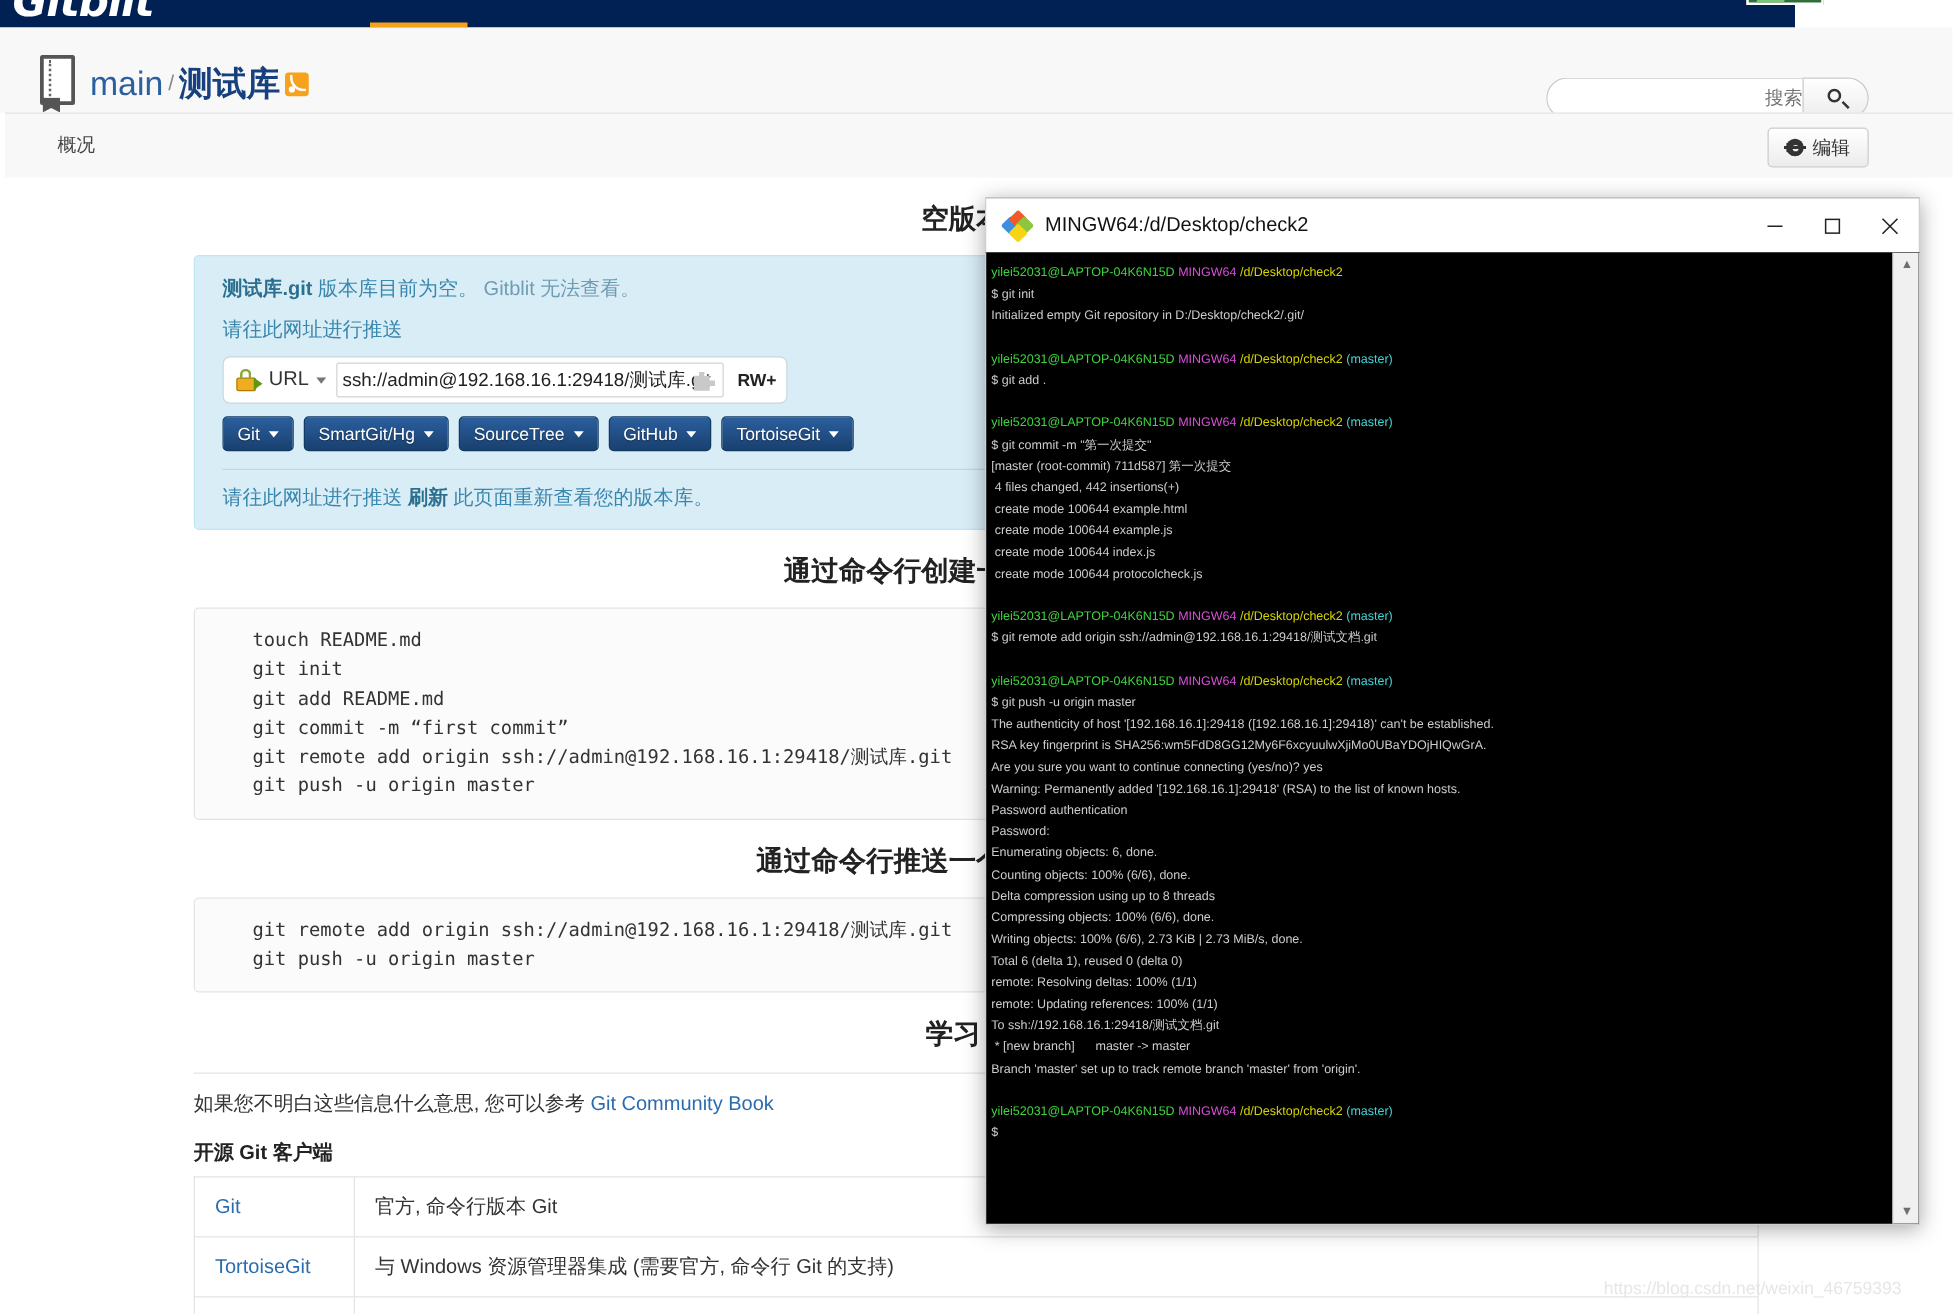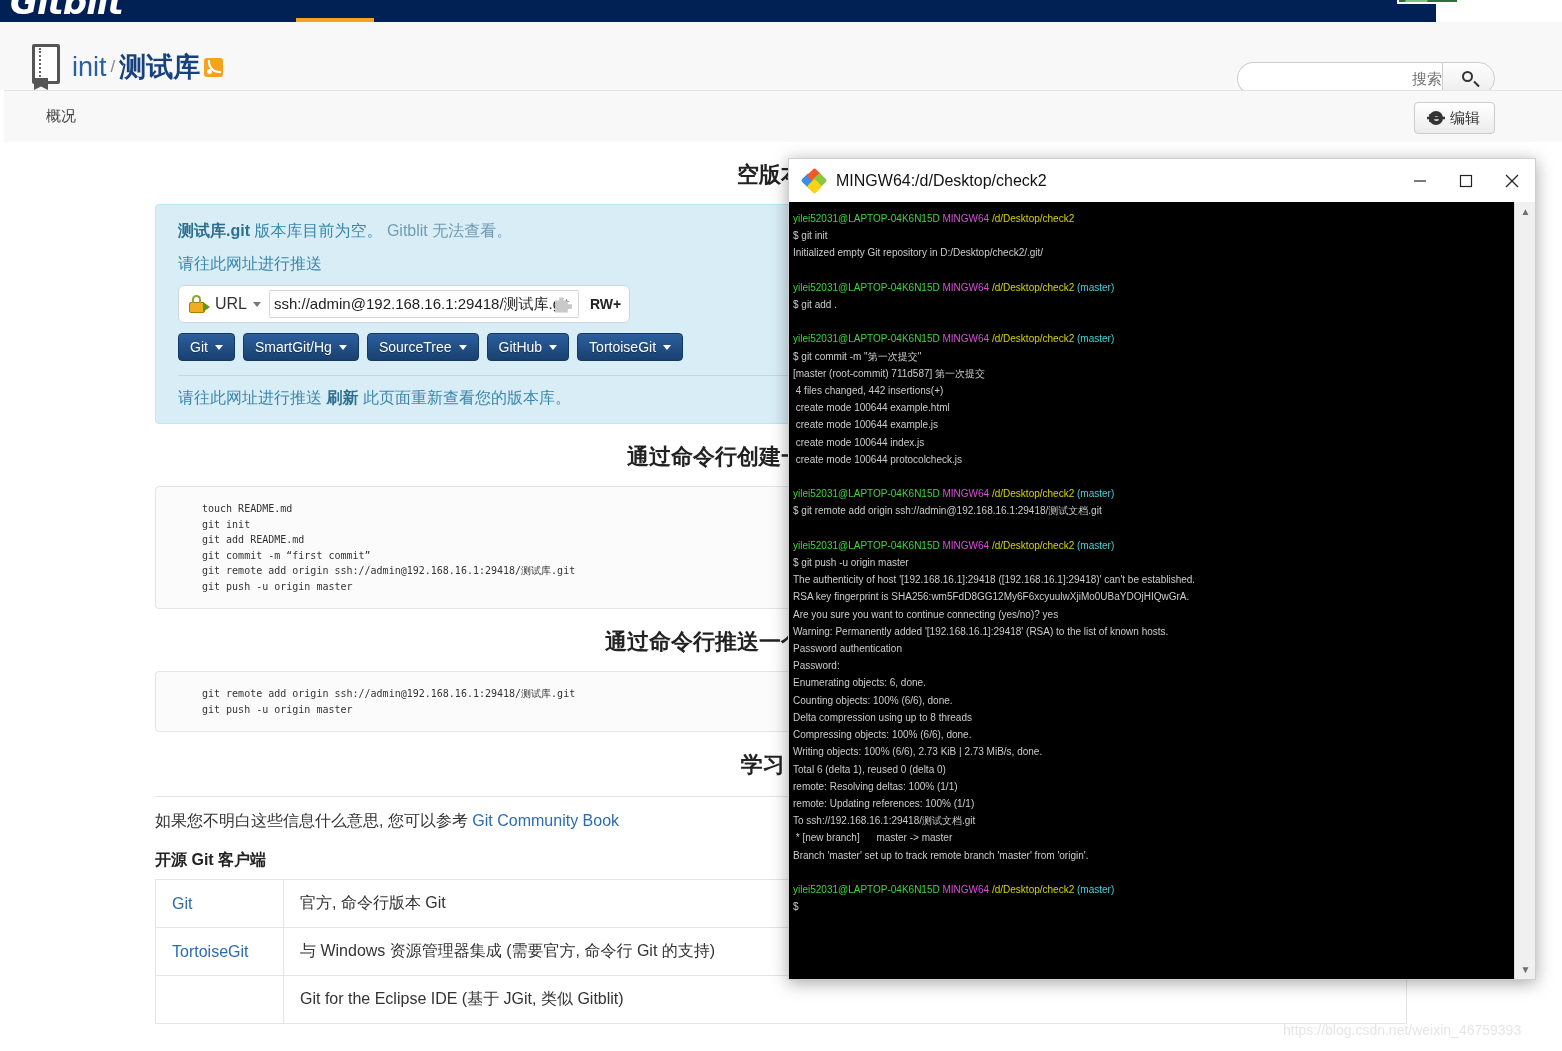--- a/index.html
+++ b/index.html
@@ -213,21 +213,21 @@
   }
   #empty-divider{ border-top:1px solid #b8dbe8; margin:14px 0 12px 0; }
   #refresh-note { font-size:16px; }
   #refresh-note b { color:#2d6f8e; }
 
   .code-box{
     margin:0 auto; width:1252px;
     background:#fbfbfb;border:1px solid #e4e4e4;border-radius:4px;
     padding:14px 0 14px 46px;
     font-family:"DejaVu Sans Mono", monospace;
-    font-size:10px; color:#333; line-height:1.55;
+    font-size:15px; color:#333; line-height:1.55;
     white-space:pre;
   }
 
   #learn-divider{
     width:1252px;margin:16px auto 0 auto;border-top:1px solid #e4e4e4;
   }
   #learn-text{
     width:1252px;margin:0 auto;padding:14px 0 0 0;
     font-size:16px;color:#333;
   }
@@ -321,21 +321,21 @@
   <div id="topright-thumb"></div>
 </div>
 
 <div id="repo-header">
   <div id="repo-title-wrap">
     <span class="book-icon">
       <span class="outline"></span>
         <span class="spine"></span>
         <span class="mark"></span>
     </span>
-    <span id="repo-main">init</span>
+    <span id="repo-main">main</span>
     <span id="repo-sep">/</span>
     <span id="repo-name">测试库</span>
     <span id="rss-icon"></span>
   </div>
 
   <div id="search-wrap">
     <input id="search-input" type="text" placeholder="搜索" style="">
     <div id="search-button">
       <span class="mag"></span>
     </div>

